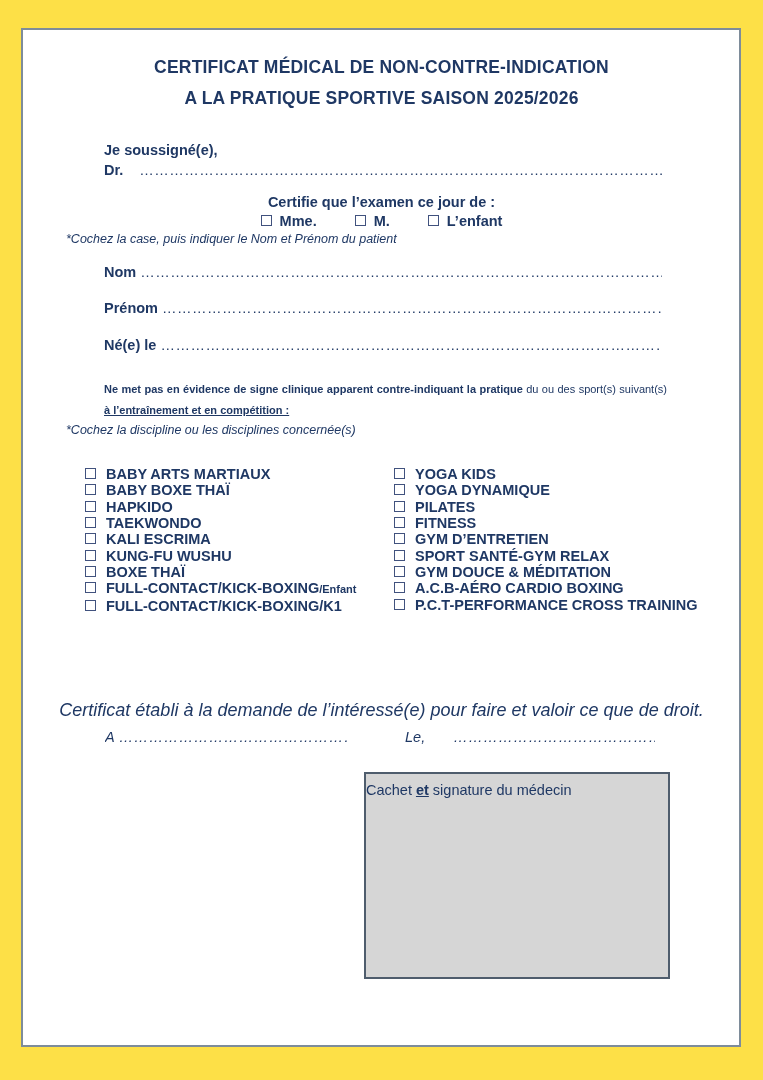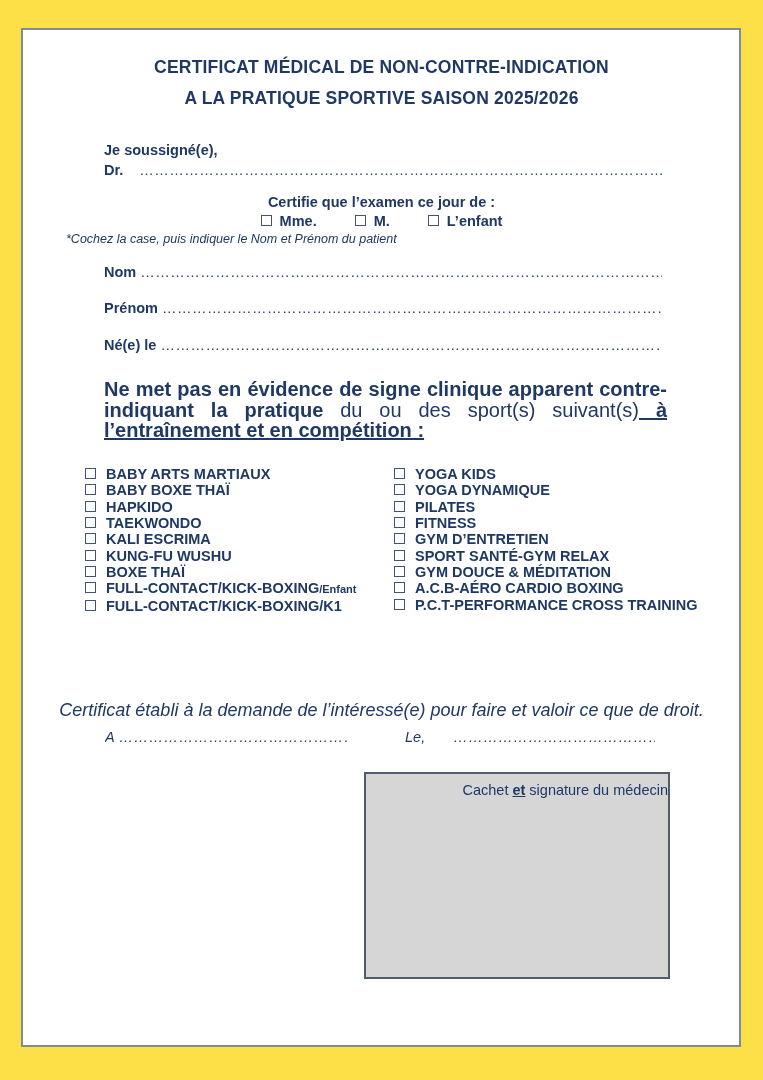--- a/index.html
+++ b/index.html
@@ -28,40 +28,40 @@
     position:absolute;top:213px;left:0;right:0;display:flex;justify-content:center;gap:38px;
     font-size:14.5px;font-weight:bold;
   }
   .cb{
     display:inline-block;width:9px;height:9px;border:1.5px solid #41527e;
     margin-right:8px;background:transparent;
   }
   .note{position:absolute;left:66px;font-size:12.5px;font-style:italic;white-space:nowrap;}
   .clause{
     position:absolute;left:104px;top:379px;width:563px;margin:0;
-    font-size:20px;line-height:20.5px;text-align:justify;text-align-last:left;
+    font-size:11px;line-height:20.5px;text-align:justify;text-align-last:left;
   }
   .clause .b{font-weight:bold;}
   .clause .bu{font-weight:bold;text-decoration:underline;}
   .list{position:absolute;top:466px;line-height:16.35px;font-size:14.5px;font-weight:bold;white-space:nowrap;}
   .list-left{left:85px;}
   .list-right{left:394px;}
   .list .cb{margin-right:10px;}
   .suffix-small{font-size:11px;}
   .statement{top:700px;font-size:18px;font-style:italic;}
   .sig-line{
     position:absolute;top:729px;display:flex;align-items:baseline;overflow:hidden;
     font-size:14.5px;font-style:italic;white-space:nowrap;
   }
   .sig-place{left:105px;width:242px;}
   .sig-date{left:405px;width:250px;gap:24px;}
   .sig-line .lbl{flex:0 0 auto;margin-right:4px;}
   .stamp-box{
     position:absolute;left:364px;top:772px;width:306px;height:207px;box-sizing:border-box;
-    background:#d6d6d6;border:2px solid #4f5d6d;text-align:right;padding-top:8px;
+    background:#d6d6d6;border:2px solid #4f5d6d;text-align:left;padding-top:8px;
   }
   .stamp-label{font-size:14.5px;}
   .stamp-label .et{font-weight:bold;text-decoration:underline;margin:0 4px;}
 </style>
 </head>
 <body>
 
 <div class="page">
   <div class="frame"></div>
 
@@ -95,20 +95,21 @@
     <span class="lbl">Prénom</span>
     <span class="dots">……………………………………………………………………………………………………………………….……</span>
   </div>
   <div class="fill-line" style="top:337px;">
     <span class="lbl">Né(e) le</span>
     <span class="dots">…………………………………………………………………………………………………………………………………</span>
   </div>
 
   <p class="clause"><span class="b">Ne met pas en évidence de signe clinique apparent contre-indiquant la pratique</span><span> du ou des sport(s) suivant(s)</span><span class="bu"> à l’entraînement et en compétition :</span></p>
 
+  <div class="note" style="top:423px;">*Cochez la discipline ou les disciplines concernée(s)</div>
 
   <div class="list list-left">
     <div><span class="cb"></span><span>BABY ARTS MARTIAUX</span></div>
     <div><span class="cb"></span><span>BABY BOXE THAÏ</span></div>
     <div><span class="cb"></span><span>HAPKIDO</span></div>
     <div><span class="cb"></span><span>TAEKWONDO</span></div>
     <div><span class="cb"></span><span>KALI ESCRIMA</span></div>
     <div><span class="cb"></span><span>KUNG-FU WUSHU</span></div>
     <div><span class="cb"></span><span>BOXE THAÏ</span></div>
     <div><span class="cb"></span><span>FULL-CONTACT/KICK-BOXING</span><span class="suffix-small">/Enfant</span></div>

